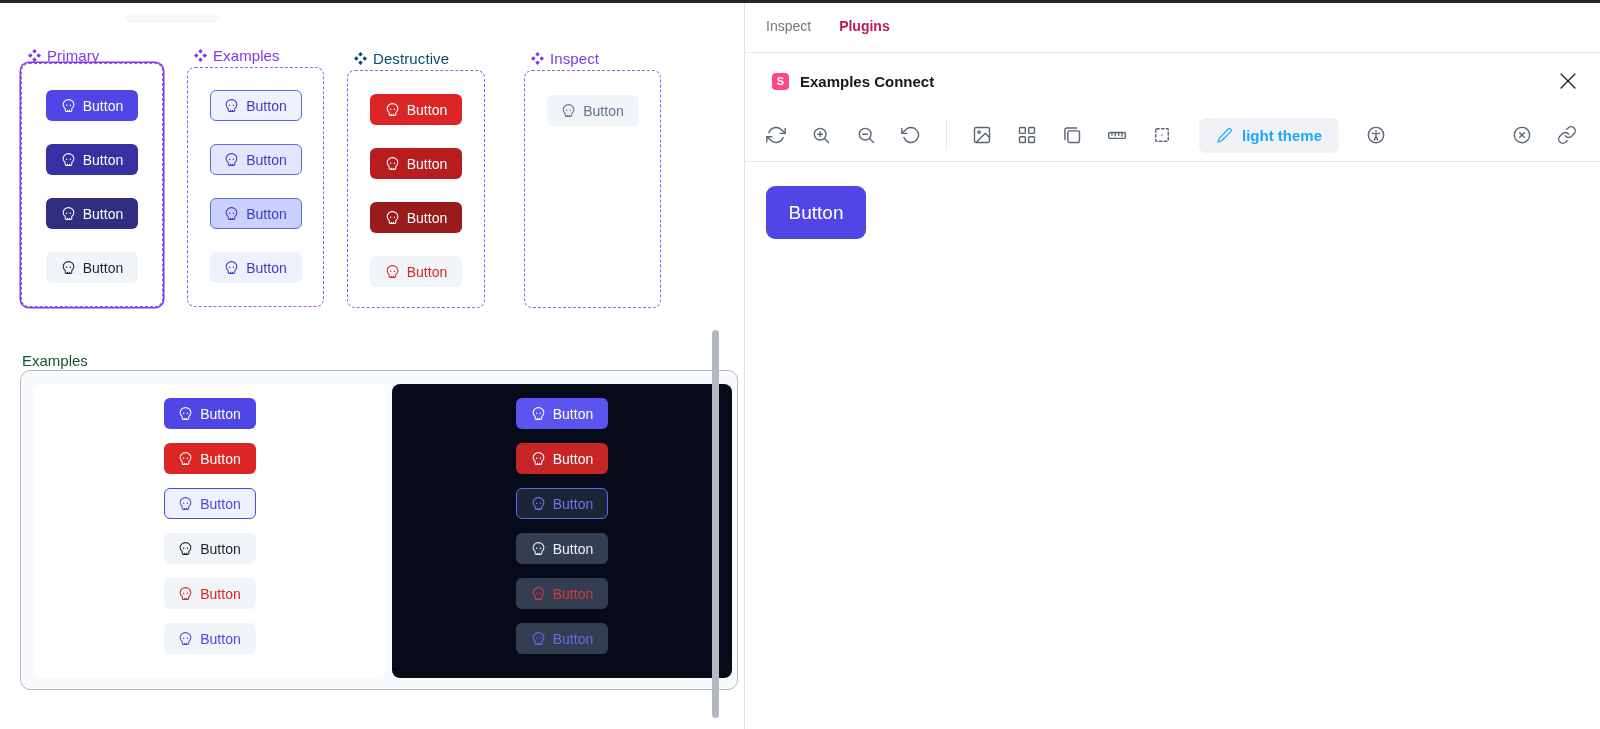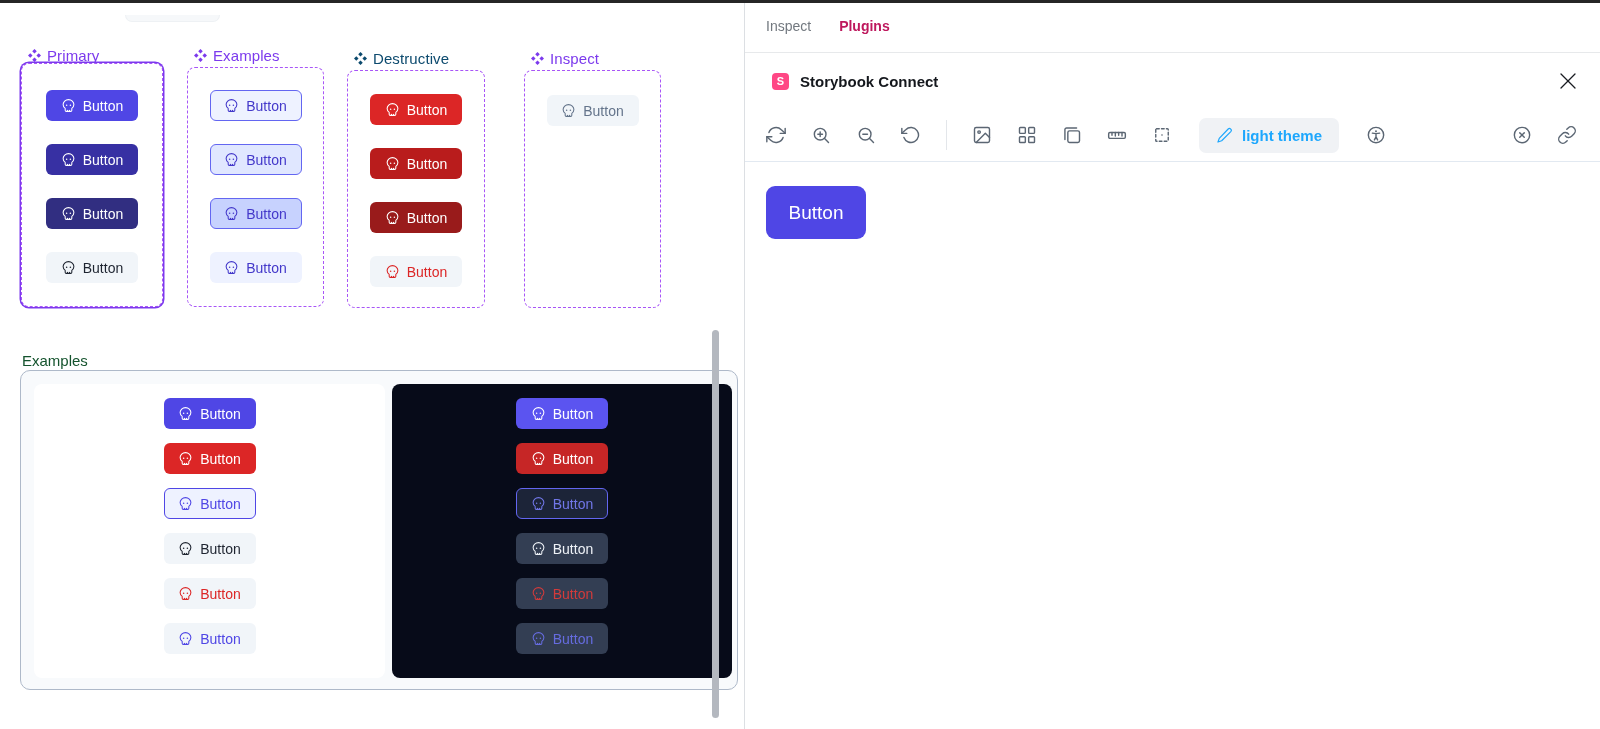--- a/index.html
+++ b/index.html
@@ -426,21 +426,21 @@
   </div>
 
   <div class="plugin">
     <div class="tabs" id="tabs">
         <div class="tab">Inspect</div>
         <div class="tab active">Plugins</div>
       </div>
 
     <div class="phead">
       <div class="logo" style="background: rgb(255, 71, 133);">S</div>
-      <div class="ptitle">Storybook Connect</div>
+      <div class="ptitle">Examples Connect</div>
       <div class="close-btn" id="closeBtn">
           <svg viewBox="0 0 18 18" fill="none" stroke="currentColor" stroke-width="1.3" stroke-linecap="round">
             <line x1="2" y1="2" x2="16" y2="16"></line>
             <line x1="16" y1="2" x2="2" y2="16"></line>
           </svg>
         </div>
     </div>
 
     <div class="toolbar" id="toolbar">
         <div class="tool">

